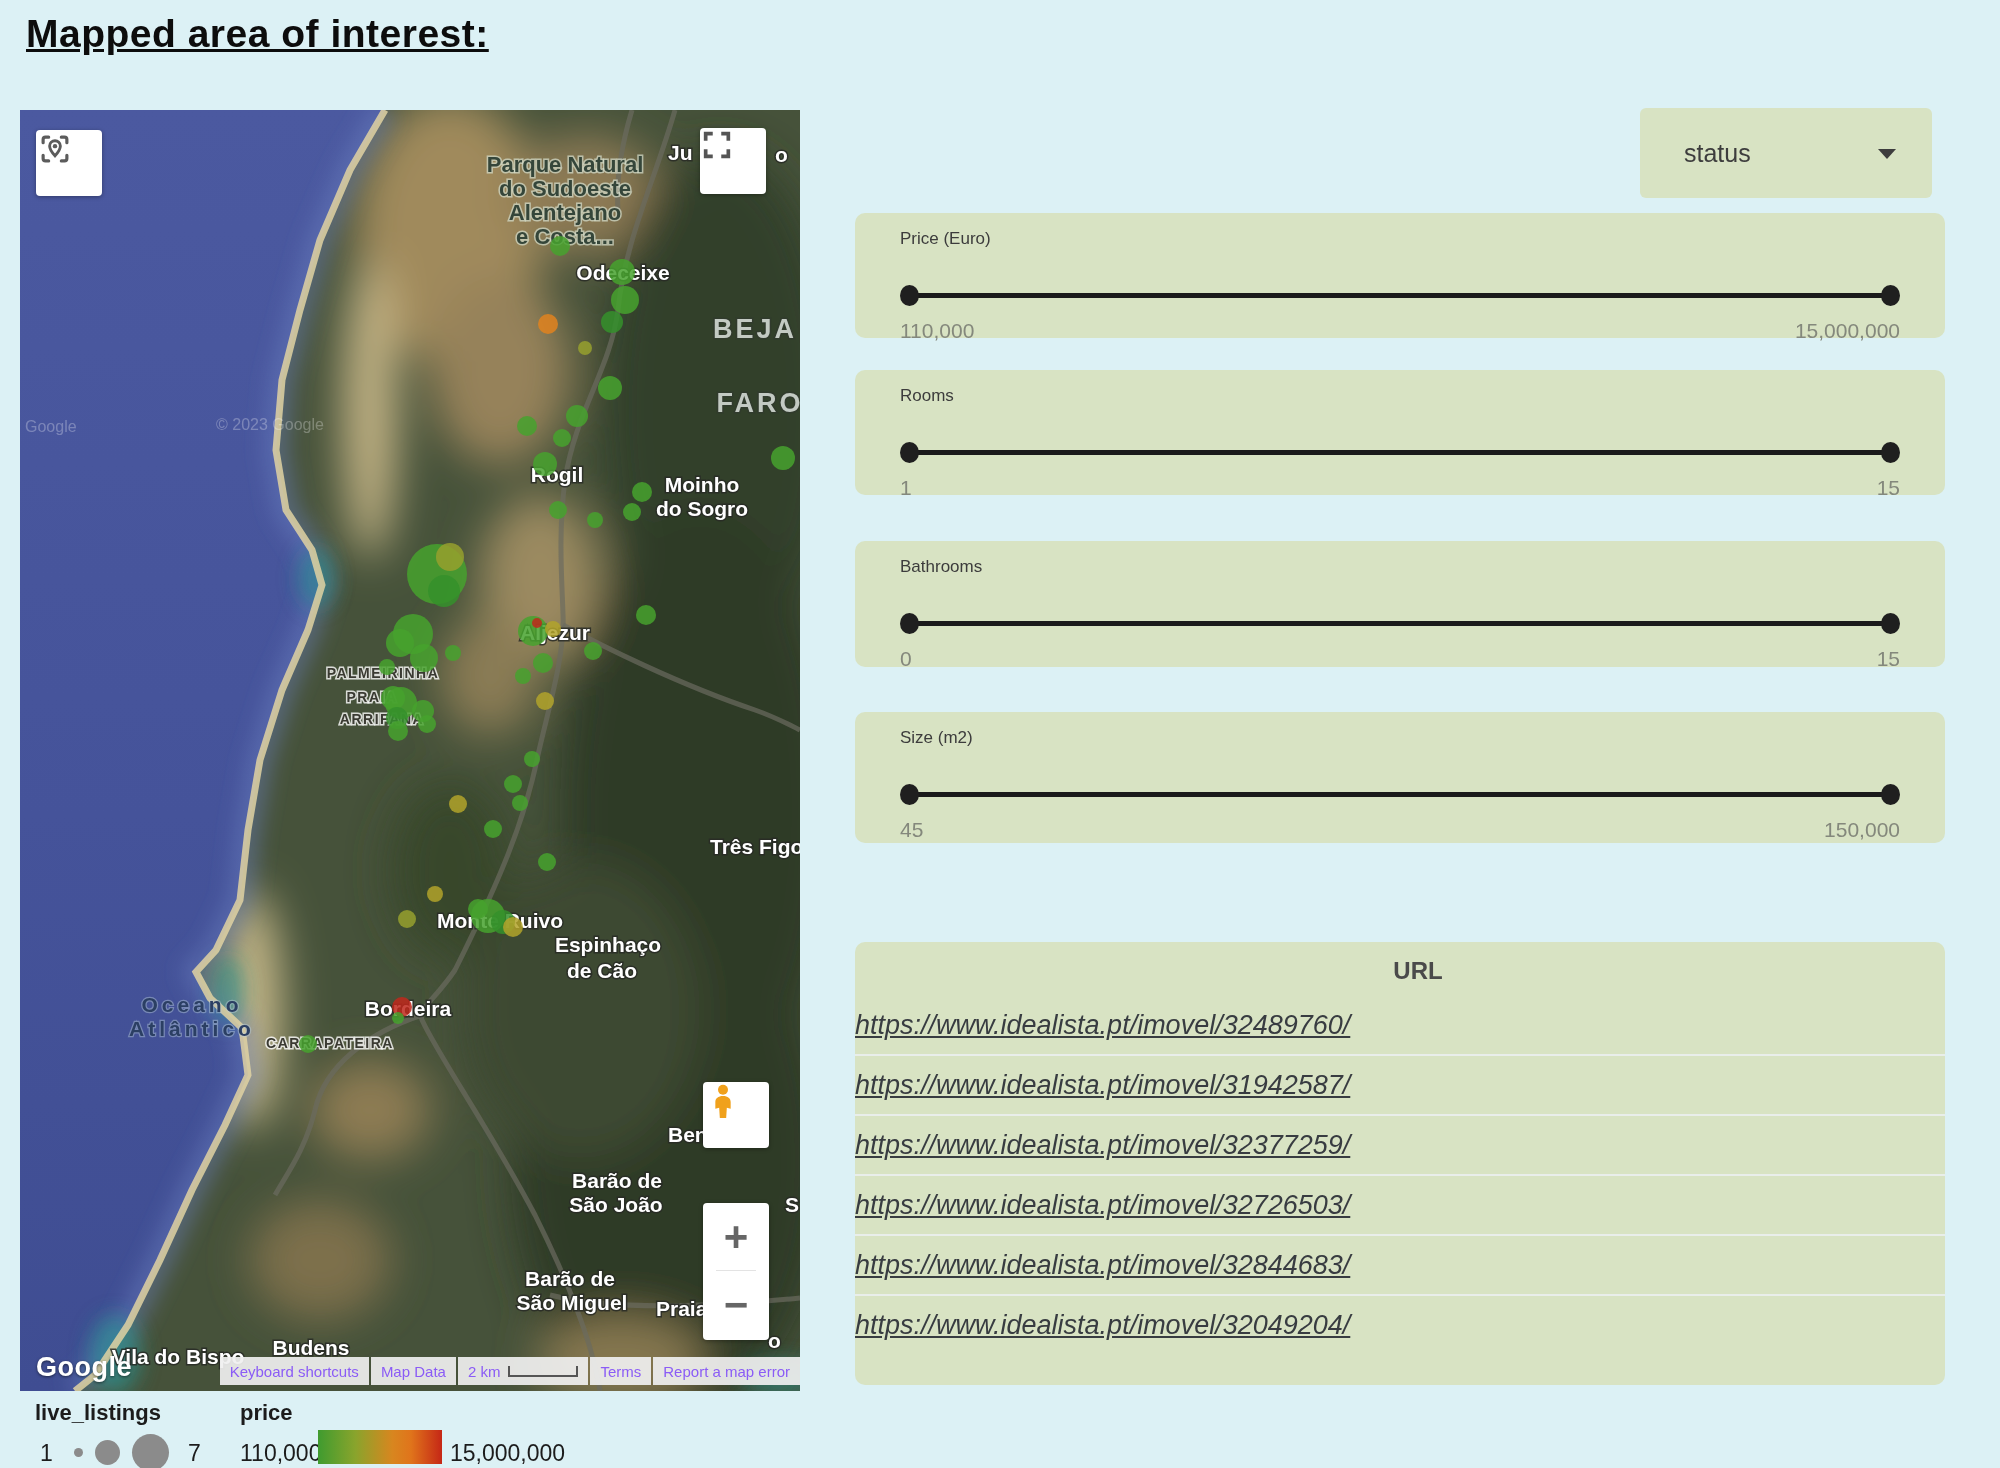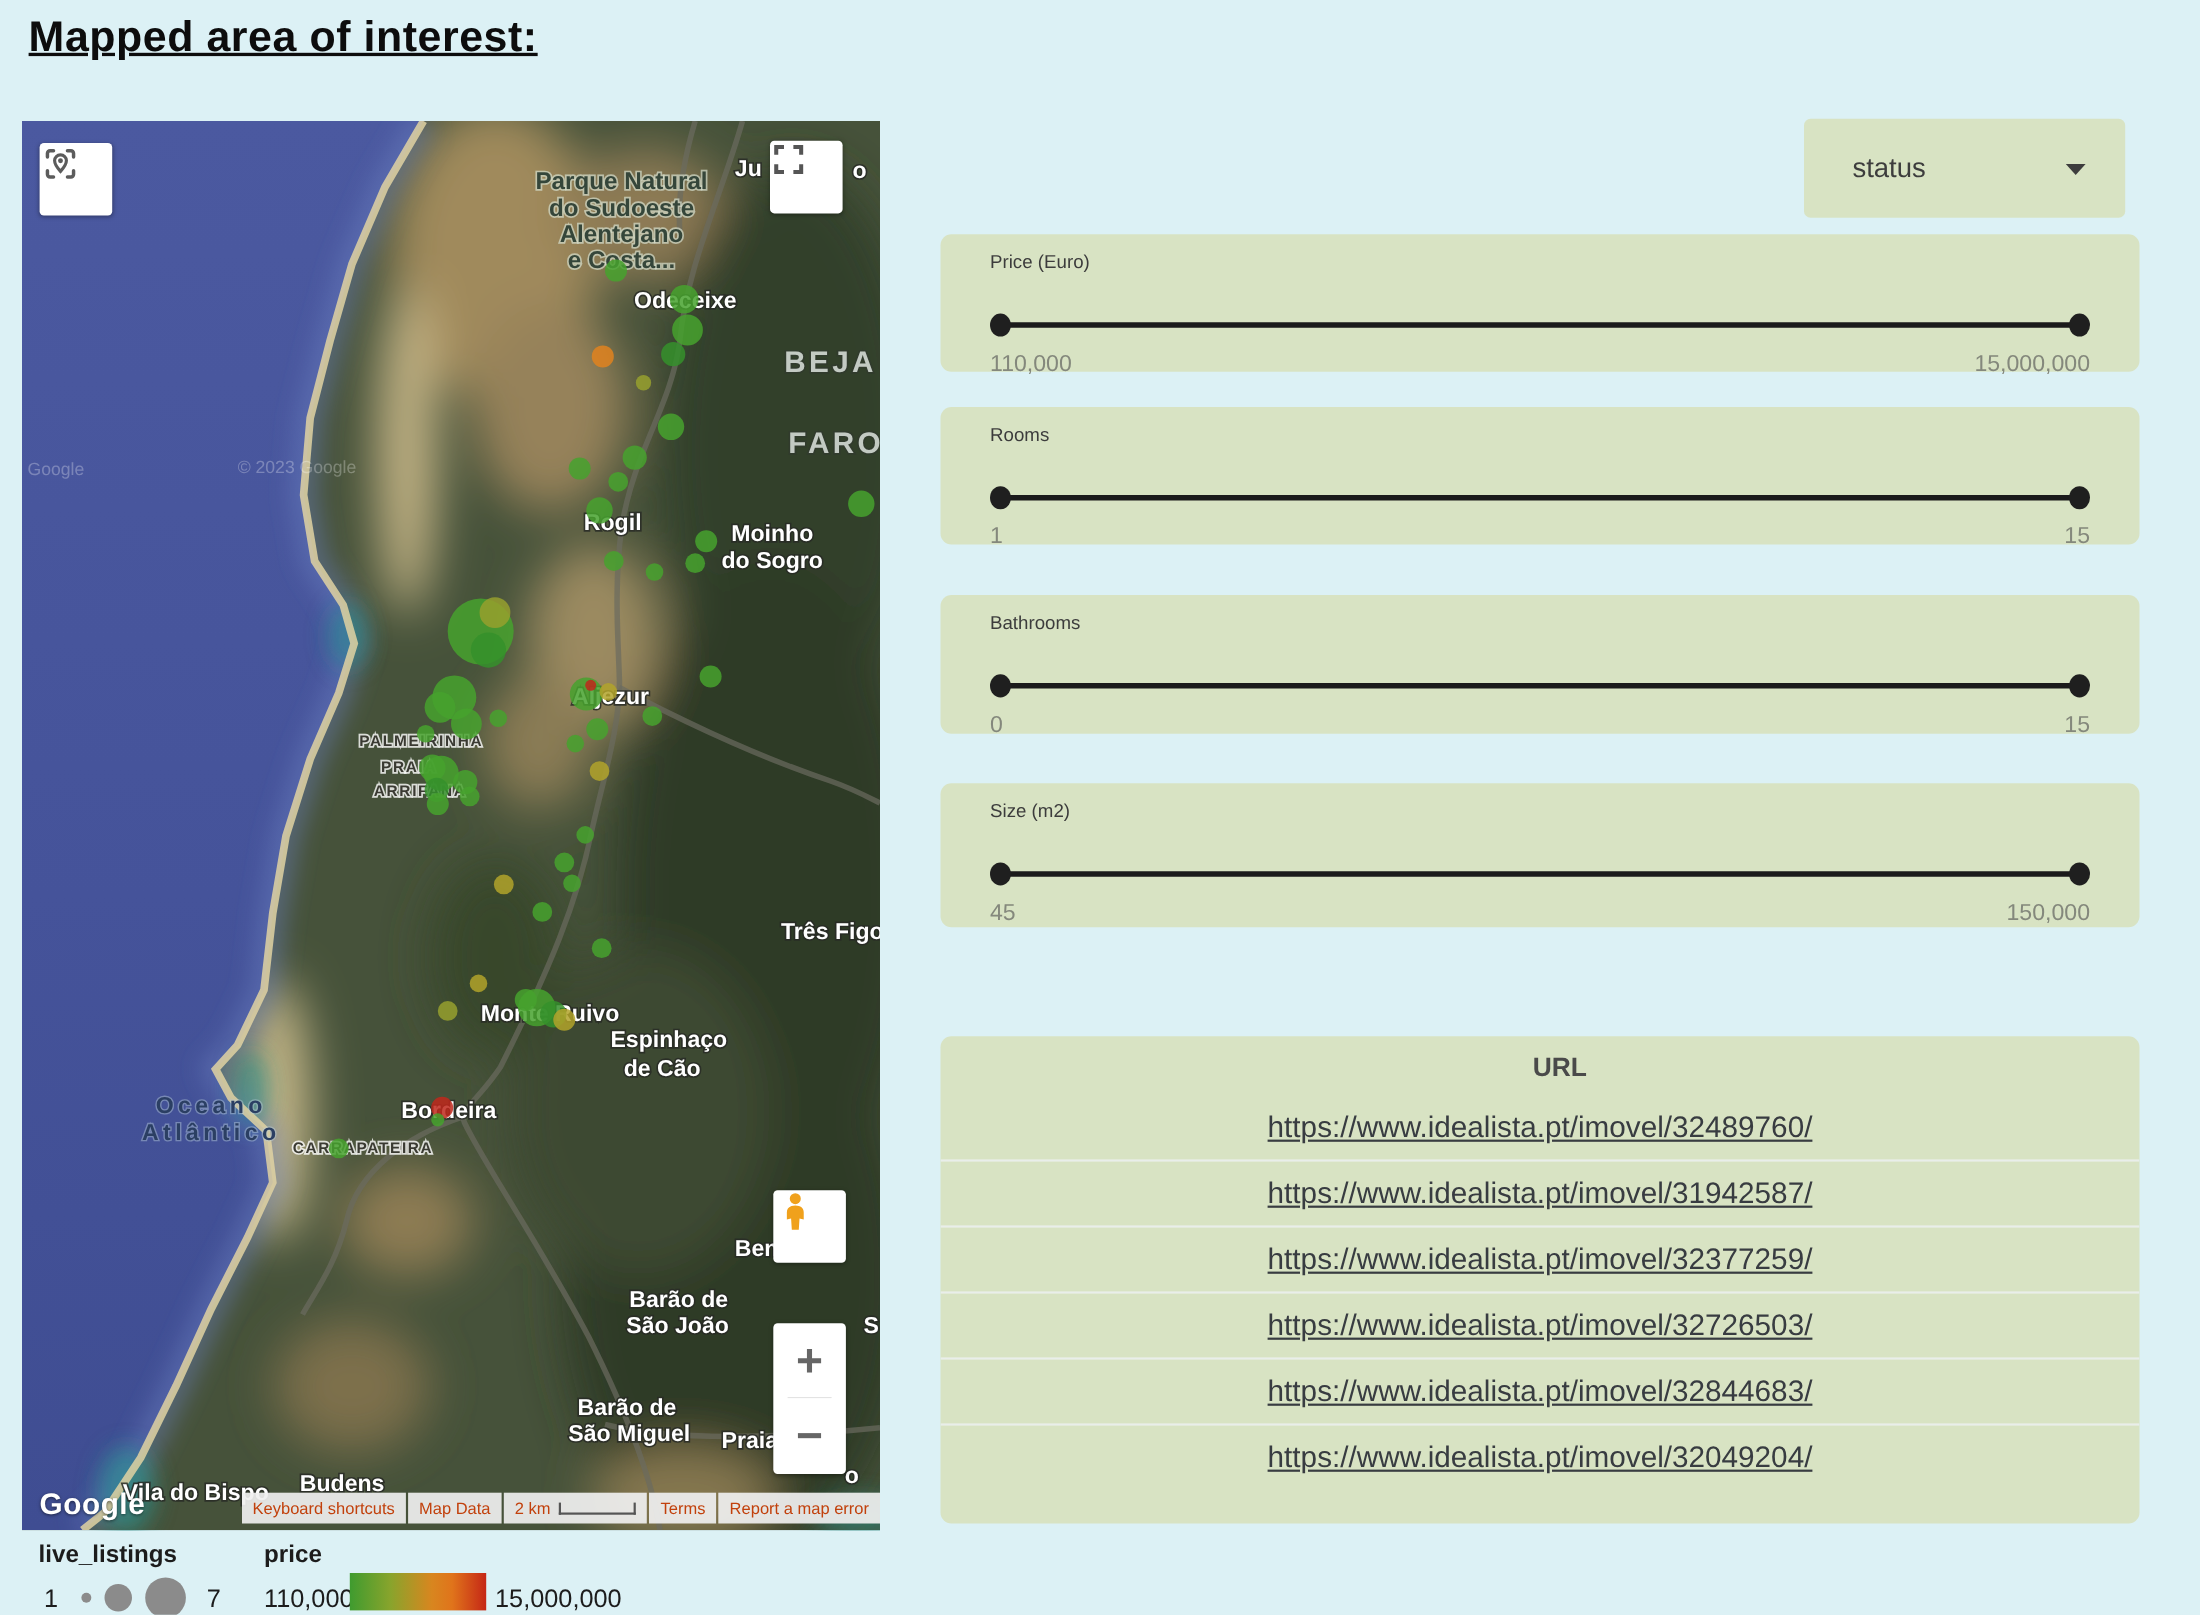--- a/index.html
+++ b/index.html
@@ -16,21 +16,21 @@
   .lbl-park{fill:#35463a;stroke:rgba(214,224,206,.7);stroke-width:3px;paint-order:stroke;font-size:22px;font-weight:600;font-family:"Liberation Sans",sans-serif;}
   .lbl-district{fill:#ccd2cc;stroke:rgba(50,55,50,.55);stroke-width:3px;paint-order:stroke;font-size:27px;font-weight:600;letter-spacing:3px;opacity:.95;font-family:"Liberation Sans",sans-serif;}
   .lbl-ocean{fill:#2b3f63;stroke:rgba(185,205,218,.45);stroke-width:2.5px;paint-order:stroke;font-size:21px;font-weight:700;letter-spacing:4px;font-family:"Liberation Sans",sans-serif;}
   .lbl-wm{fill:rgba(255,255,255,.28);font-size:16px;font-family:"Liberation Sans",sans-serif;}
 
   .map-btn{position:absolute;background:#fff;border-radius:4px;box-shadow:0 1px 4px rgba(0,0,0,.35);display:flex;align-items:center;justify-content:center;cursor:pointer;}
   .zoom-ctrl{position:absolute;background:#fff;border-radius:4px;box-shadow:0 1px 4px rgba(0,0,0,.35);display:flex;flex-direction:column;align-items:center;cursor:pointer;}
   .zoom-glyph{width:66px;height:67px;display:flex;align-items:center;justify-content:center;font-size:42px;font-weight:bold;color:#666;}
   .zoom-divider{width:40px;height:1px;background:#e3e3e3;}
 
-  .attribution{position:absolute;right:0;bottom:6px;height:28px;display:flex;align-items:stretch;gap:2px;font-size:15px;color:#c2410c;}
+  .attribution{position:absolute;right:0;bottom:6px;height:28px;display:flex;align-items:stretch;gap:2px;font-size:15px;color:#8b5cf6;}
   .attr-seg{background:rgba(240,240,240,.92);display:flex;align-items:center;padding:0 10px;white-space:nowrap;}
   .scale-glyph{display:inline-block;width:66px;height:9px;border-left:2px solid #555;border-right:2px solid #555;border-bottom:2px solid #555;margin-left:8px;}
   .google-logo{position:absolute;left:16px;bottom:8px;font-size:27px;font-weight:600;color:#fff;letter-spacing:.5px;text-shadow:0 1px 3px rgba(0,0,0,.55);font-family:"Liberation Sans",sans-serif;}
 
   
   .dropdown{position:absolute;left:1640px;top:108px;width:292px;height:90px;background:#d8e3c3;border-radius:6px;display:flex;align-items:center;cursor:pointer;}
   .dropdown .dd-label{margin-left:44px;font-size:25px;color:#3d3d3d;}
   .dd-caret{position:absolute;right:36px;top:41px;width:0;height:0;border-left:9px solid transparent;border-right:9px solid transparent;border-top:10px solid #3d3d3d;}
 
   .card{position:absolute;left:855px;width:1090px;background:#d8e3c3;border-radius:10px;box-sizing:border-box;}
@@ -38,21 +38,21 @@
   .slider-label{font-size:17px;color:#3c3c3c;}
   .track-row{position:relative;height:20px;margin-top:36px;}
   .track{position:absolute;left:8px;right:8px;top:8px;height:5px;background:#1b1b1b;border-radius:3px;}
   .handle{position:absolute;top:0;width:19px;height:21px;border-radius:50%;background:#1f1f1f;}
   .handle.left{left:0;}
   .handle.right{right:0;}
   .minmax{display:flex;justify-content:space-between;margin-top:14px;font-size:21px;color:#84887c;}
 
   .url-card{top:942px;height:443px;overflow:hidden;padding:0;}
   .url-header{height:50px;display:flex;align-items:center;justify-content:center;font-size:24px;font-weight:bold;color:#4a4a4a;margin-top:4px;margin-left:36px;}
-  .url-row{height:58px;display:flex;align-items:center;justify-content:center;}
+  .url-row{height:58px;display:flex;align-items:center;justify-content:flex-start;font-style:italic;}
   .url-row.sep{border-top:2px solid #e9eeea;}
   .url-link{font-size:27px;color:#383c41;text-decoration:underline;cursor:pointer;}
 
   
   .legend-title{position:absolute;font-size:22px;font-weight:bold;color:#1c1c1c;}
   .legend-text{position:absolute;font-size:23px;color:#1c1c1c;}
   .legend-dot{position:absolute;border-radius:50%;background:#8b8b8b;}
   .grad-bar{position:absolute;left:318px;top:1430px;width:124px;height:34px;background:linear-gradient(90deg,#3f9b2f 0%,#89a42c 30%,#d8861f 60%,#e0741b 75%,#c52716 100%);}
 </style>
 </head>

